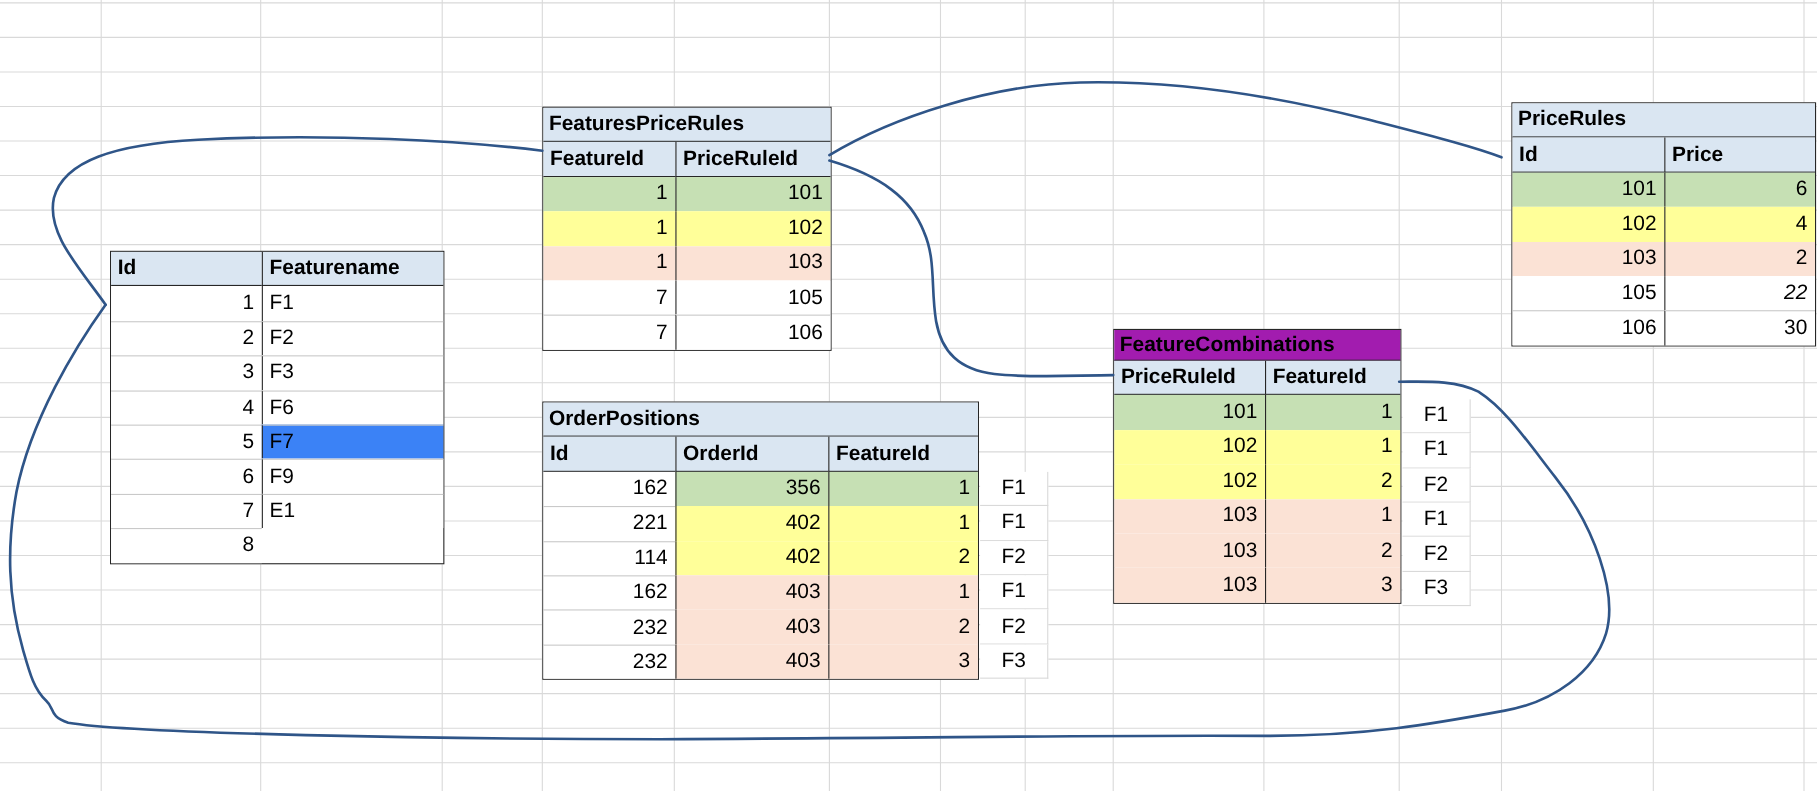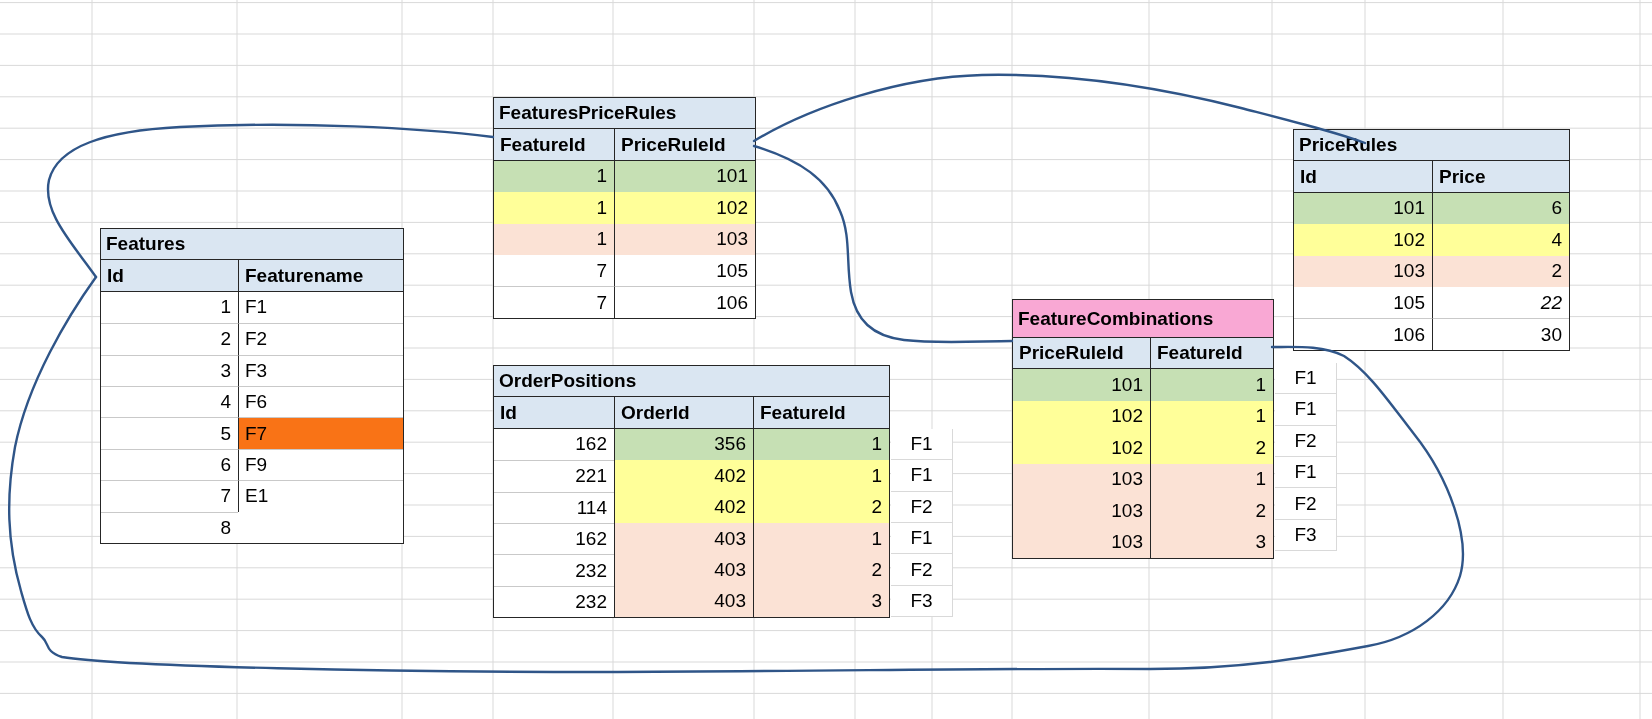--- a/index.html
+++ b/index.html
@@ -74,21 +74,20 @@
       <line x1="0" y1="504.9999999999999" x2="1652" y2="504.9999999999999" stroke="#d9d9d9" stroke-width="1"></line>
       <line x1="0" y1="536.3999999999999" x2="1652" y2="536.3999999999999" stroke="#d9d9d9" stroke-width="1"></line>
       <line x1="0" y1="567.7999999999998" x2="1652" y2="567.7999999999998" stroke="#d9d9d9" stroke-width="1"></line>
       <line x1="0" y1="599.1999999999998" x2="1652" y2="599.1999999999998" stroke="#d9d9d9" stroke-width="1"></line>
       <line x1="0" y1="630.5999999999998" x2="1652" y2="630.5999999999998" stroke="#d9d9d9" stroke-width="1"></line>
       <line x1="0" y1="661.9999999999998" x2="1652" y2="661.9999999999998" stroke="#d9d9d9" stroke-width="1"></line>
       <line x1="0" y1="693.3999999999997" x2="1652" y2="693.3999999999997" stroke="#d9d9d9" stroke-width="1"></line>
     </svg>
 
   <div class="xl-table" style="left: 100px; top: 228px;">
-      <div class="xl-title" style="height: 31.4px; background: rgb(218, 230, 242);">Features</div>
       <div class="xl-row xl-header">
         <div class="xl-cell txt" style="width: 137px; height: 31.4px; background: rgb(218, 230, 242);">Id</div>
         <div class="xl-cell txt" style="width: 165px; height: 31.4px; background: rgb(218, 230, 242);">Featurename</div>
       </div>
       <div class="xl-row">
         <div class="xl-cell num" style="width: 137px; height: 31.4px; background: rgb(255, 255, 255);">1</div>
         <div class="xl-cell txt" style="width: 165px; height: 31.4px; background: rgb(255, 255, 255);">F1</div>
       </div>
       <div class="xl-row">
         <div class="xl-cell num sep" style="width: 137px; height: 31.4px; background: rgb(255, 255, 255);">2</div>
@@ -97,21 +96,21 @@
       <div class="xl-row">
         <div class="xl-cell num sep" style="width: 137px; height: 31.4px; background: rgb(255, 255, 255);">3</div>
         <div class="xl-cell txt sep" style="width: 165px; height: 31.4px; background: rgb(255, 255, 255);">F3</div>
       </div>
       <div class="xl-row">
         <div class="xl-cell num sep" style="width: 137px; height: 31.4px; background: rgb(255, 255, 255);">4</div>
         <div class="xl-cell txt sep" style="width: 165px; height: 31.4px; background: rgb(255, 255, 255);">F6</div>
       </div>
       <div class="xl-row">
         <div class="xl-cell num sep" style="width: 137px; height: 31.4px; background: rgb(255, 255, 255);">5</div>
-        <div class="xl-cell txt sep" style="width: 165px; height: 31.4px; background: #f97316;">F7</div>
+        <div class="xl-cell txt sep" style="width: 165px; height: 31.4px; background: #3b82f6;">F7</div>
       </div>
       <div class="xl-row">
         <div class="xl-cell num sep" style="width: 137px; height: 31.4px; background: rgb(255, 255, 255);">6</div>
         <div class="xl-cell txt sep" style="width: 165px; height: 31.4px; background: rgb(255, 255, 255);">F9</div>
       </div>
       <div class="xl-row">
         <div class="xl-cell num sep" style="width: 137px; height: 31.4px; background: rgb(255, 255, 255);">7</div>
         <div class="xl-cell txt sep" style="width: 165px; height: 31.4px; background: rgb(255, 255, 255);">E1</div>
       </div>
       <div class="xl-row">
@@ -185,21 +184,21 @@
     </div>
     <div class="side-labels" style="left: 891px; top: 428.8px;">
       <div class="side-cell" style="width: 62px; height: 31.4px;">F1</div>
       <div class="side-cell" style="width: 62px; height: 31.4px;">F1</div>
       <div class="side-cell" style="width: 62px; height: 31.4px;">F2</div>
       <div class="side-cell" style="width: 62px; height: 31.4px;">F1</div>
       <div class="side-cell" style="width: 62px; height: 31.4px;">F2</div>
       <div class="side-cell" style="width: 62px; height: 31.4px;">F3</div>
     </div>
     <div class="xl-table" style="left: 1012px; top: 299px;">
-      <div class="xl-title" style="height: 38px; background: #f9a8d4;">FeatureCombinations</div>
+      <div class="xl-title" style="height: 28px; background: #a21caf;">FeatureCombinations</div>
       <div class="xl-row xl-header">
         <div class="xl-cell txt" style="width: 137px; height: 31.4px; background: rgb(218, 230, 242);">PriceRuleId</div>
         <div class="xl-cell txt" style="width: 123px; height: 31.4px; background: rgb(218, 230, 242);">FeatureId</div>
       </div>
       <div class="xl-row">
         <div class="xl-cell num" style="width: 137px; height: 31.4px; background: rgb(198, 224, 180);">101</div>
         <div class="xl-cell num" style="width: 123px; height: 31.4px; background: rgb(198, 224, 180);">1</div>
       </div>
       <div class="xl-row">
         <div class="xl-cell num" style="width: 137px; height: 31.4px; background: rgb(255, 255, 153);">102</div>
@@ -223,21 +222,21 @@
       </div>
     </div>
     <div class="side-labels" style="left: 1275px; top: 362.8px;">
       <div class="side-cell" style="width: 62px; height: 31.4px;">F1</div>
       <div class="side-cell" style="width: 62px; height: 31.4px;">F1</div>
       <div class="side-cell" style="width: 62px; height: 31.4px;">F2</div>
       <div class="side-cell" style="width: 62px; height: 31.4px;">F1</div>
       <div class="side-cell" style="width: 62px; height: 31.4px;">F2</div>
       <div class="side-cell" style="width: 62px; height: 31.4px;">F3</div>
     </div>
-    <div class="xl-table" style="left: 1293px; top: 93px; margin-top: 36px;">
+    <div class="xl-table" style="left: 1374px; top: 93px;">
       <div class="xl-title" style="height: 31.4px; background: rgb(218, 230, 242);">PriceRules</div>
       <div class="xl-row xl-header">
         <div class="xl-cell txt" style="width: 138px; height: 31.4px; background: rgb(218, 230, 242);">Id</div>
         <div class="xl-cell txt" style="width: 137px; height: 31.4px; background: rgb(218, 230, 242);">Price</div>
       </div>
       <div class="xl-row">
         <div class="xl-cell num" style="width: 138px; height: 31.4px; background: rgb(198, 224, 180);">101</div>
         <div class="xl-cell num" style="width: 137px; height: 31.4px; background: rgb(198, 224, 180);">6</div>
       </div>
       <div class="xl-row">

